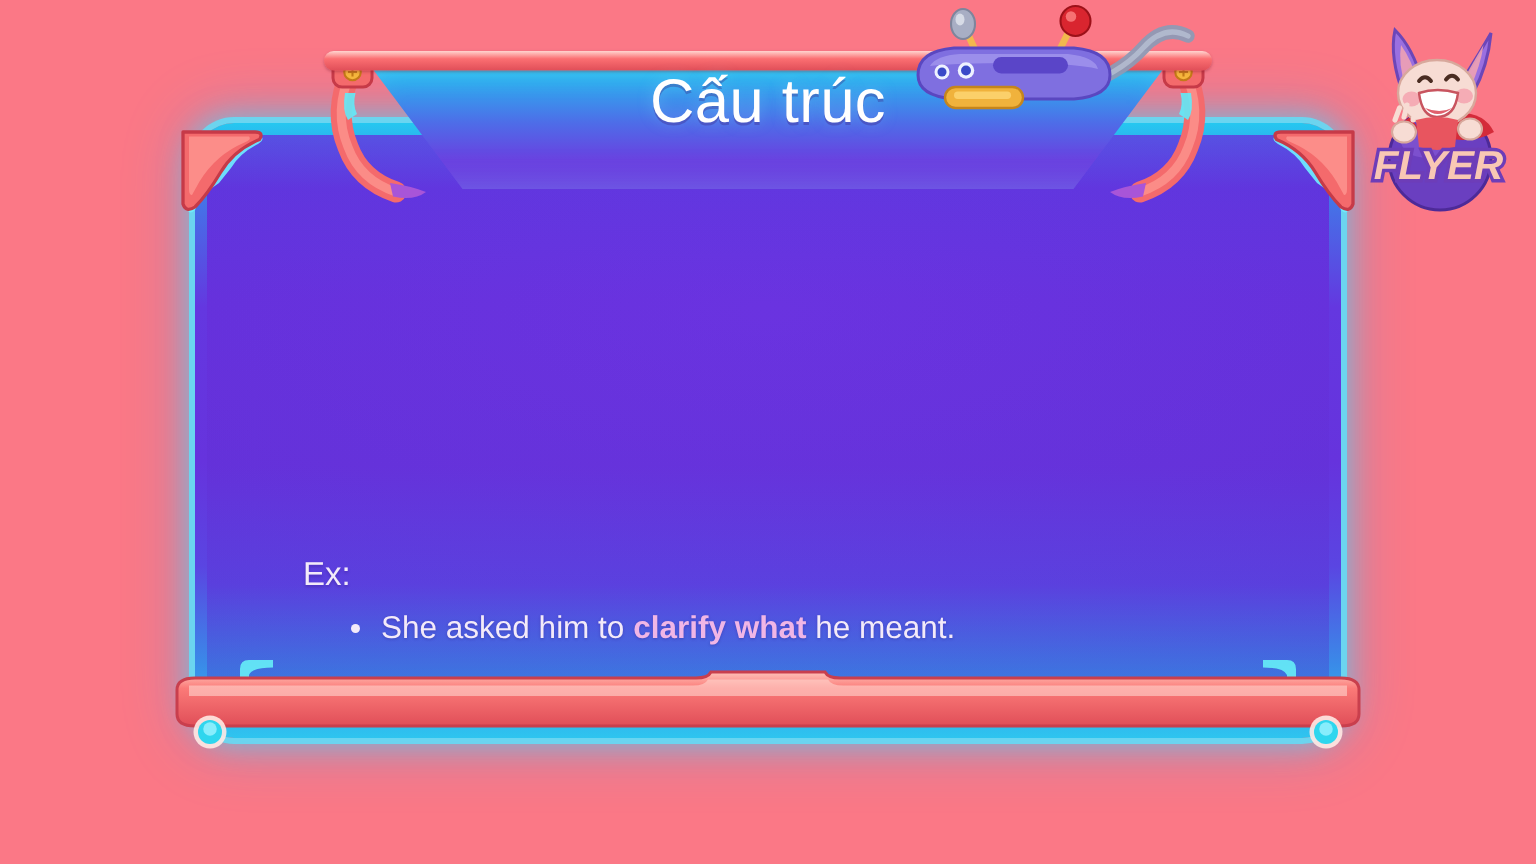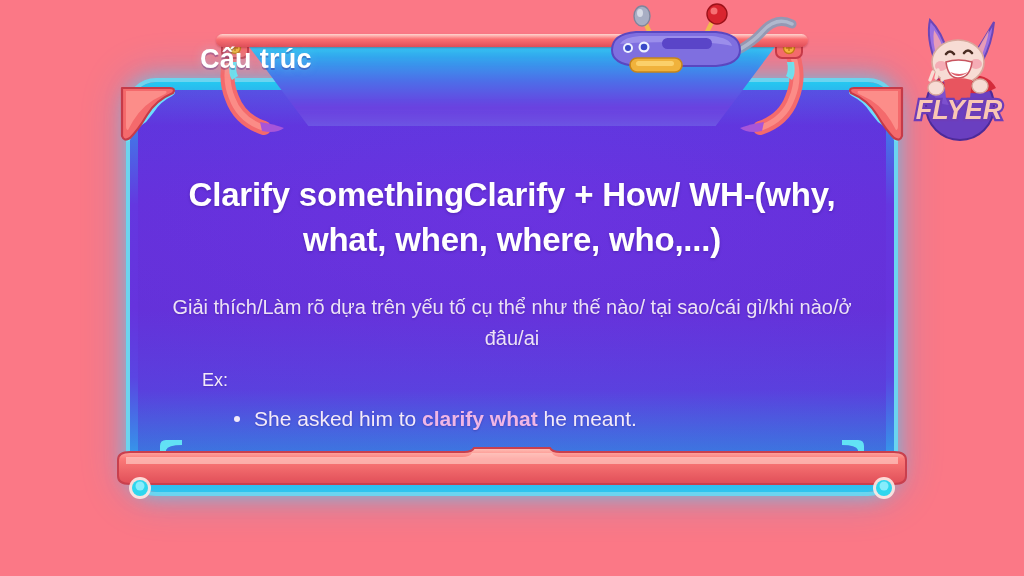--- a/index.html
+++ b/index.html
@@ -134,23 +134,23 @@
   }
   .arm svg { width: 100%; height: 100%; overflow: visible; }
   .arm-left  { left: 6px; }
   .arm-right { right: 6px; transform: scaleX(-1); }
 
   .banner-title {
     position: absolute;
     left: 0;
     top: 14px;
     width: 624px;
-    text-align: left;
-    font-size: 27px;
-    font-weight: 700;
+    text-align: center;
+    font-size: 41px;
+    font-weight: 400;
     color: #ffffff;
     letter-spacing: 0.3px;
     text-shadow:
       0 2px 0 rgba(60, 20, 120, 0.30),
       0 0 10px rgba(140, 230, 255, 0.35);
     z-index: 6;
   }
 
   
   .corner {
@@ -220,21 +220,21 @@
     line-height: 31px;
     font-weight: 400;
     color: #ece2f6;
     text-shadow: 0 1px 2px rgba(40, 10, 100, 0.28);
   }
 
   .ex-label {
     position: absolute;
     left: 64px;
     top: 280px;
-    font-size: 18px;
+    font-size: 22px;
     font-weight: 400;
     color: #f3eaf9;
     text-shadow: 0 1px 2px rgba(40, 10, 100, 0.28);
   }
 
   .ex-list {
     position: absolute;
     left: 92px;
     top: 312px;
     width: 620px;
@@ -293,23 +293,21 @@
 <div id="stage">
 
   <div class="card-shell">
 
     <div class="card-glow"></div>
 
     <div class="card-body">
 
       <div class="content">
 
-        <div class="structure-title">Clarify somethingClarify + How/ WH-(why, what, when, where, who,...)</div>
-
-        <div class="vi-desc">Giải thích/Làm rõ dựa trên yếu tố cụ thể như thế nào/ tại sao/cái gì/khi nào/ở đâu/ai</div>
+
 
         <div class="ex-label">Ex:</div>
 
         <ul class="ex-list">
           <li class="ex-item">
             <span>She asked him to </span><span class="hl">clarify what</span><span> he meant.</span>
           </li>
         </ul>
 
       </div>

